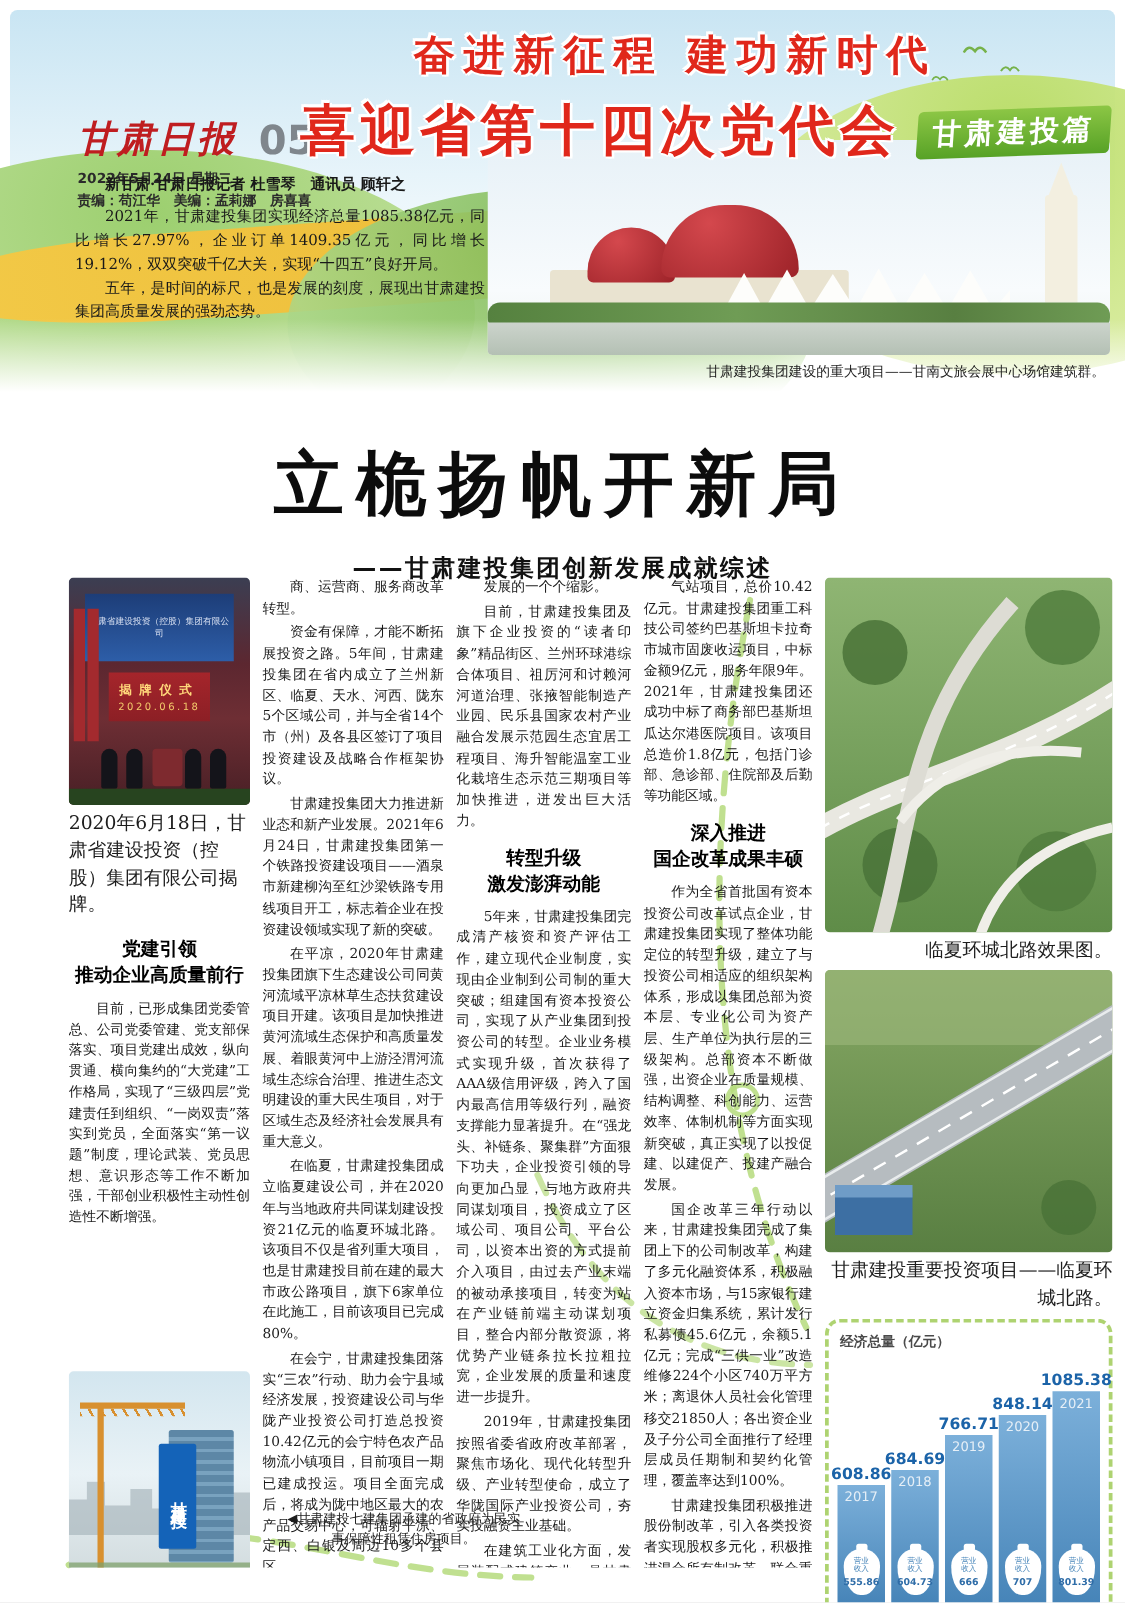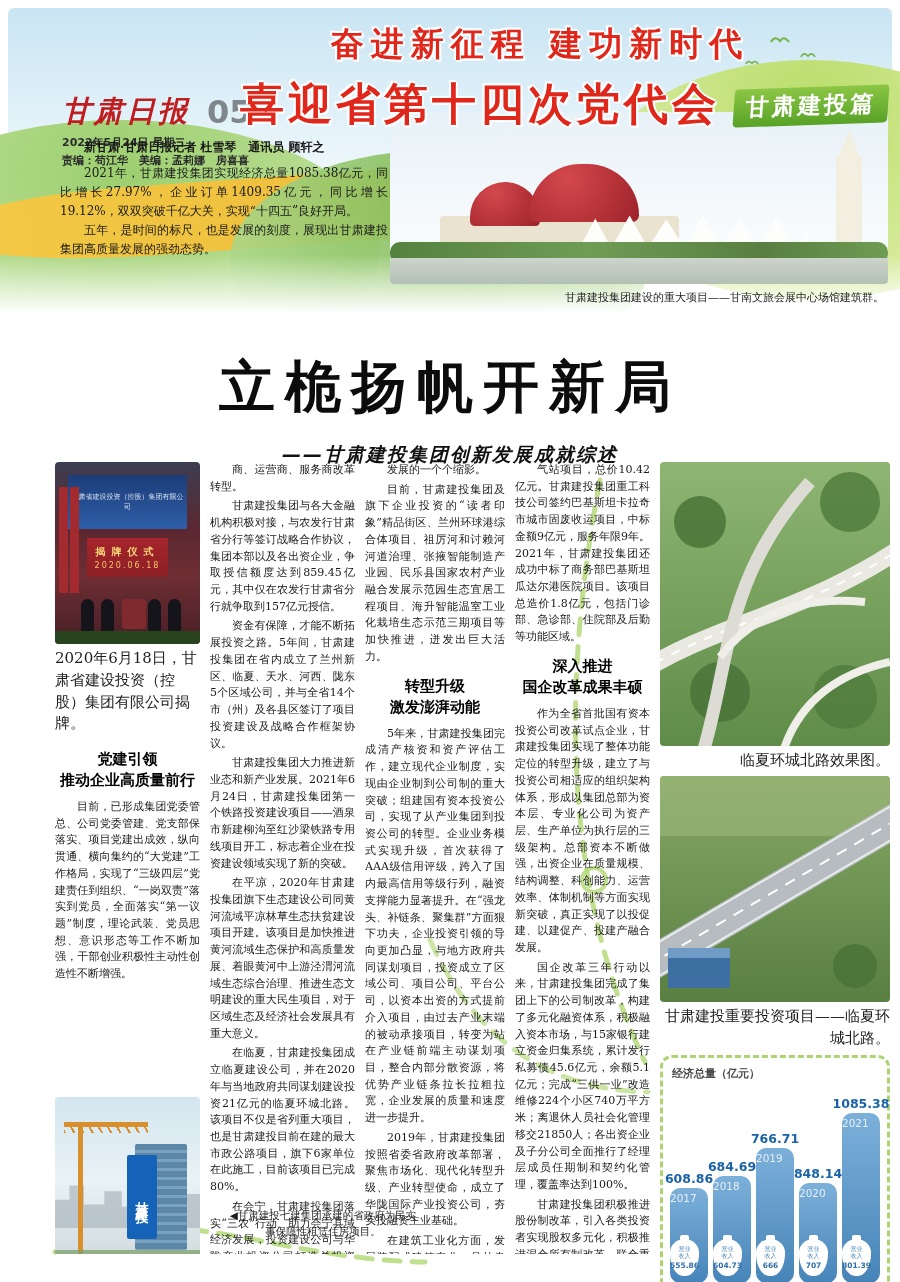--- a/index.html
+++ b/index.html
@@ -47,21 +47,21 @@
   .hp-tower{position:absolute;right:26px;bottom:42px;width:26px;height:86px;background:#f3efe0;border-radius:3px 3px 0 0;}
   .hp-tower:before{content:"";position:absolute;top:-26px;left:3px;border-left:10px solid transparent;border-right:10px solid transparent;border-bottom:26px solid #f3efe0;}
   .hero-caption{position:absolute;top:290px;right:16px;font-size:11px;color:#1d1d1d;z-index:3;}
   
   .lead{position:absolute;top:138px;left:60px;width:328px;font-size:12px;line-height:1.58;text-align:justify;z-index:3;}
   .byline{font-weight:bold;margin:0 0 7px;text-indent:2em;}
   .lead p.lp{margin:0;text-indent:2em;}
   
   .headline{position:absolute;top:350px;left:0;right:0;text-align:center;z-index:3;}
   .headline h1{margin:0;font-family:"DejaVu Sans",sans-serif;font-weight:bold;font-size:56px;letter-spacing:10px;color:#0c0c0c;}
-  .headline h2{margin:16px 16px 0;font-family:"DejaVu Sans",sans-serif;font-weight:bold;font-size:19px;letter-spacing:2px;color:#111;font-style:italic;}
+  .headline h2{margin:16px 16px 0;font-family:"DejaVu Sans",sans-serif;font-weight:bold;font-size:19px;letter-spacing:2px;color:#111;}
   
   .bodygrid{position:absolute;top:462px;left:55px;width:835px;height:792px;display:flex;gap:10px;z-index:2;}
   .col{overflow:hidden;}
   .col.c1{width:145px;flex:none;}
   .col.c2{width:145px;flex:none;}
   .col.c3{width:140px;flex:none;}
   .col.c4{width:135px;flex:none;}
   .sidebar{width:230px;flex:none;}
   .colcontent{font-size:11px;line-height:1.52;text-align:justify;}
   .col.c1 .colcontent{height:352px;overflow:hidden;}
@@ -102,21 +102,21 @@
   .photo.svgfig{background:#dfe8da;}
   .photo.interchange{height:284px;}
   .photo.ringroad{height:226px;margin-top:2px;}
   .photo svg{display:block;width:100%;height:100%;}
   
   .chart{margin-top:6px;border:3px dashed #aed371;border-radius:12px;padding:8px 7px 5px;background:#fff;}
   .chart-title{font-family:"DejaVu Sans",sans-serif;font-weight:bold;font-size:11px;color:#4a4a4a;margin:0 0 4px 2px;}
   .bars{display:flex;align-items:flex-end;gap:5px;height:198px;}
   .bar-item{flex:1;display:flex;flex-direction:column;justify-content:flex-end;align-items:center;min-width:0;}
   .bar-value{font-family:"DejaVu Sans",sans-serif;font-weight:bold;font-size:12.5px;color:#1b63a8;margin-bottom:2px;white-space:nowrap;}
-  .bar{width:100%;border-radius:10px;background:linear-gradient(180deg,#7cb0da,#4684b8);display:flex;flex-direction:column;}
+  .bar{width:100%;border-radius:0;background:linear-gradient(180deg,#7cb0da,#4684b8);display:flex;flex-direction:column;align-items:center;}
   .bar-year{color:#e6eff7;font-family:"DejaVu Sans",sans-serif;font-size:10.5px;margin-top:4px;}
   .bag{margin-top:auto;margin-bottom:7px;width:29px;height:37px;background:#fff;position:relative;
        border-radius:50% 50% 46% 46%/36% 36% 60% 60%;display:flex;flex-direction:column;align-items:center;justify-content:center;}
   .bag:before{content:"";position:absolute;top:-4px;left:10px;width:9px;height:6px;background:#fff;border-radius:2px;}
   .bag-label{font-size:6px;color:#4886ba;line-height:1.15;width:14px;text-align:center;font-family:"DejaVu Sans",sans-serif;}
   .bag-num{font-family:"DejaVu Sans",sans-serif;font-weight:bold;font-size:7.5px;color:#2f6da8;margin-top:1px;white-space:nowrap;}
   .chart-caption{font-size:10.5px;color:#1d1d1d;text-align:center;margin-top:6px;}
   
   .bottom-caption{position:absolute;left:228px;top:1208px;width:190px;font-size:10.5px;line-height:1.5;text-align:center;color:#1d1d1d;z-index:3;}
   .deco{position:absolute;inset:0;z-index:1;pointer-events:none;}
@@ -228,21 +228,20 @@
           </div>
         <div class="cn-mast"></div>
         <div class="cn-jib"></div>
         <div class="cn-net"></div>
       </div>
     </div>
 
     <div class="col c2">
       <div class="colcontent">
           <p>商、运营商、服务商改革转型。</p>
-          <p>甘肃建投集团与各大金融机构积极对接，与农发行甘肃省分行等签订战略合作协议，集团本部以及各出资企业，争取授信额度达到859.45亿元，其中仅在农发行甘肃省分行就争取到157亿元授信。</p>
           <p>资金有保障，才能不断拓展投资之路。5年间，甘肃建投集团在省内成立了兰州新区、临夏、天水、河西、陇东5个区域公司，并与全省14个市（州）及各县区签订了项目投资建设及战略合作框架协议。</p>
           <p>甘肃建投集团大力推进新业态和新产业发展。2021年6月24日，甘肃建投集团第一个铁路投资建设项目——酒泉市新建柳沟至红沙梁铁路专用线项目开工，标志着企业在投资建设领域实现了新的突破。</p>
           <p>在平凉，2020年甘肃建投集团旗下生态建设公司同黄河流域平凉林草生态扶贫建设项目开建。该项目是加快推进黄河流域生态保护和高质量发展、着眼黄河中上游泾渭河流域生态综合治理、推进生态文明建设的重大民生项目，对于区域生态及经济社会发展具有重大意义。</p>
           <p>在临夏，甘肃建投集团成立临夏建设公司，并在2020年与当地政府共同谋划建设投资21亿元的临夏环城北路。该项目不仅是省列重大项目，也是甘肃建投目前在建的最大市政公路项目，旗下6家单位在此施工，目前该项目已完成80%。</p>
           <p>在会宁，甘肃建投集团落实“三农”行动、助力会宁县域经济发展，投资建设公司与华陇产业投资公司打造总投资10.42亿元的会宁特色农产品物流小镇项目，目前项目一期已建成投运。项目全面完成后，将成为陇中地区最大的农产品交易中心，可辐射平凉、定西、白银及周边10多个县区。</p>
         </div>
     </div>
 
     <div class="col c3">
       <div class="colcontent">
@@ -344,21 +343,21 @@
               <div class="bar" style="height: 135px;">
                 <div class="bar-year">2019</div>
                 <div class="bag">
                   <div class="bag-label">营业收入</div>
                   <div class="bag-num">666</div>
                 </div>
               </div>
             </div>
             <div class="bar-item">
               <div class="bar-value">848.14</div>
-              <div class="bar" style="height: 100px;">
+              <div class="bar" style="height: 151px;">
                 <div class="bar-year">2020</div>
                 <div class="bag">
                   <div class="bag-label">营业收入</div>
                   <div class="bag-num">707</div>
                 </div>
               </div>
             </div>
             <div class="bar-item">
               <div class="bar-value">1085.38</div>
               <div class="bar" style="height: 170px;">

